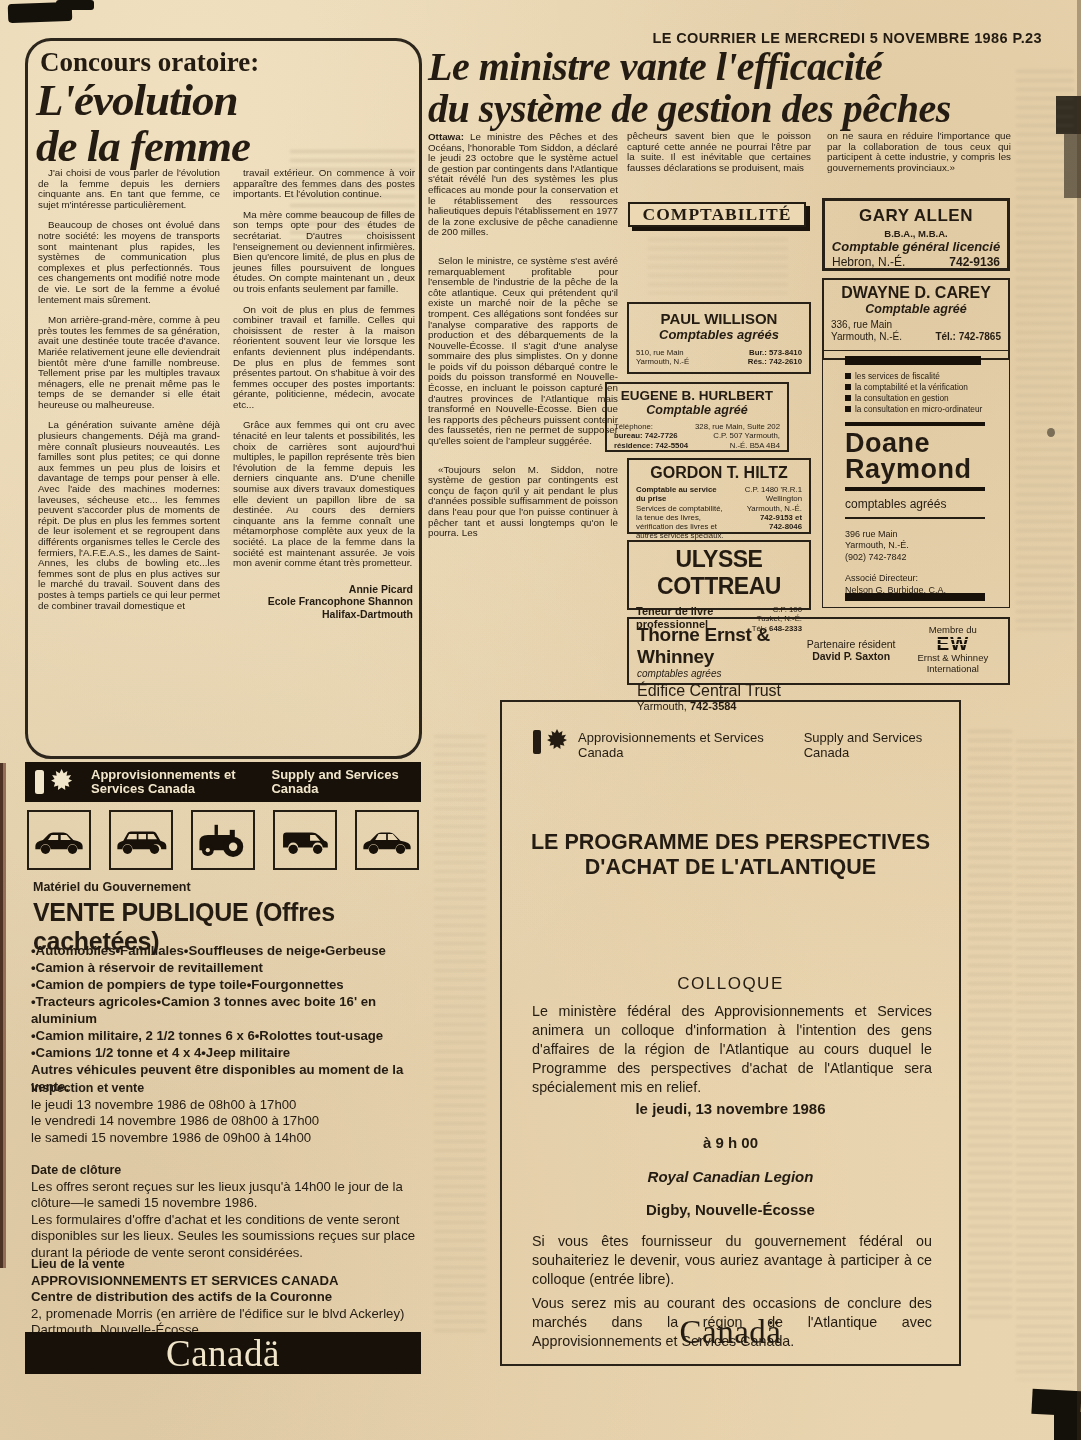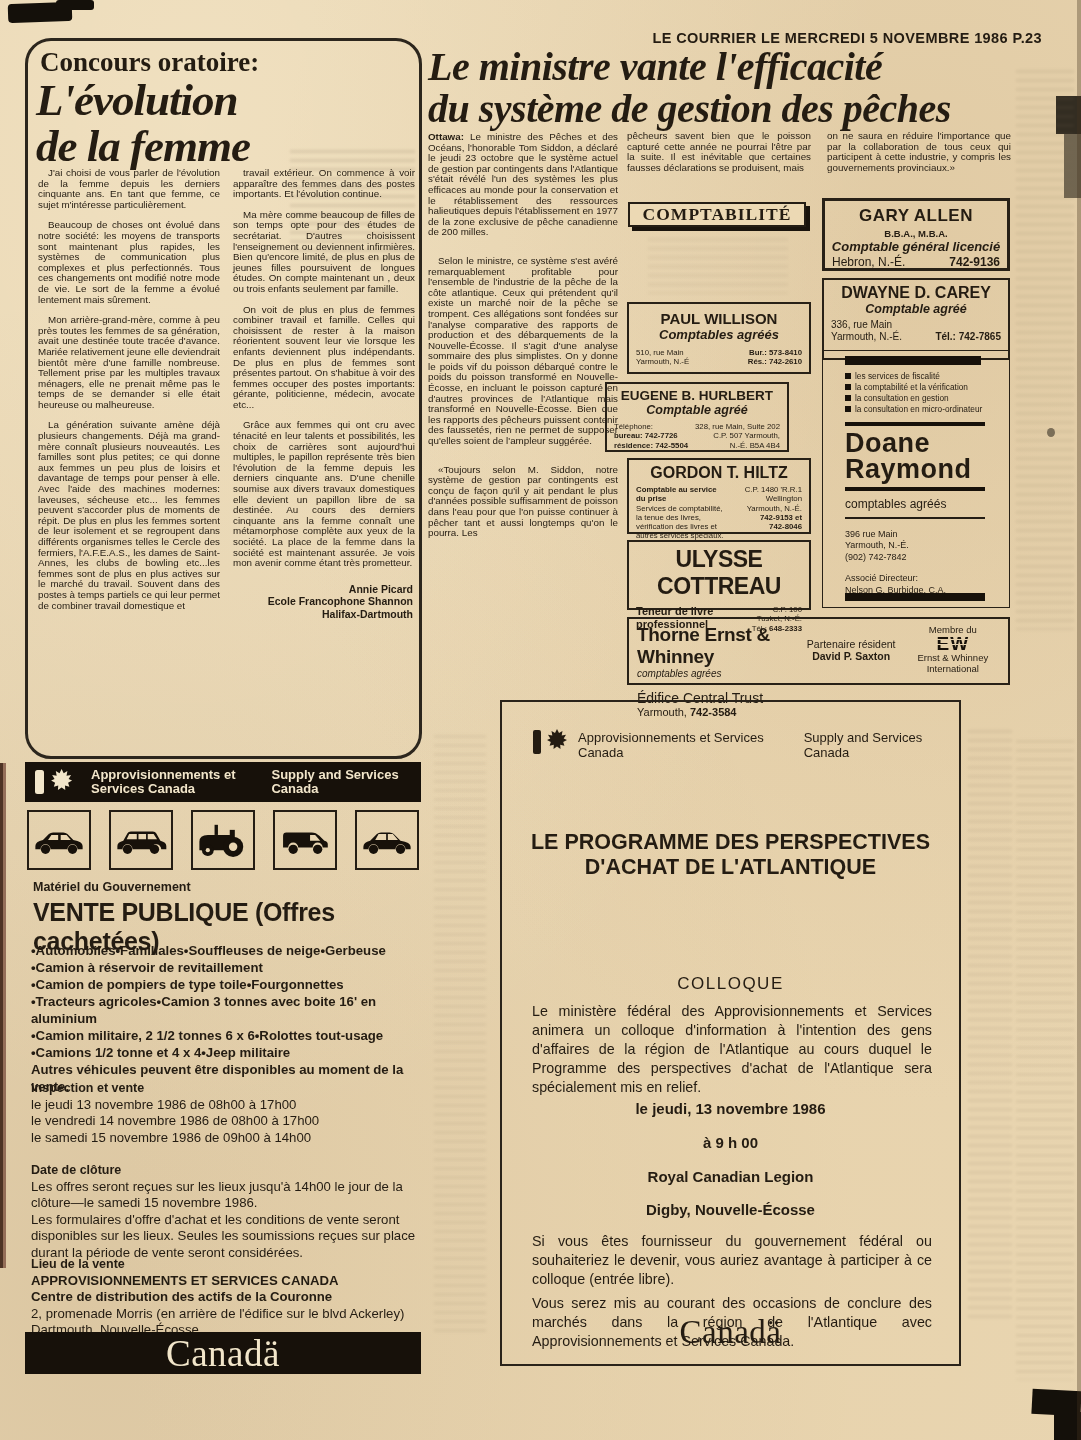--- a/index.html
+++ b/index.html
@@ -283,21 +283,21 @@
     <div class="ad-row" style="margin-top:5px;">
       <span class="b" style="font-size:11px;line-height:13px;"><span>Teneur de livre</span><br><span>professionnel</span></span>
       <span class="r tiny"><span>C.P. 100</span><br><span>Tusket, N.-É.</span><br>Tél.: <span class="b">648-2333</span></span>
     </div>
   </div>
 
   <div class="ad-box" id="ad-thorne">
     <div class="t-left">
       <div class="b" style="font-size:19px;letter-spacing:-.3px;">Thorne Ernst &amp; Whinney</div>
       <div style="font-style:italic;font-size:10px;">comptables agrées</div>
-      <div style="font-size:14px;margin-top:11px;">Édifice Central Trust</div>
+      <div style="font-size:16px;margin-top:3px;">Édifice Central Trust</div>
       <div style="font-size:11px;"><span>Yarmouth,</span> <span class="b">742-3584</span></div>
     </div>
     <div class="t-mid">
       <div>Partenaire résident</div>
       <div class="b">David P. Saxton</div>
     </div>
     <div class="t-right">
       <div>Membre du</div>
       <div class="ew-logo">EW</div>
       <div>Ernst &amp; Whinney</div>
@@ -416,21 +416,21 @@
     </div>
 
     <div class="col-title">
       <div>LE PROGRAMME DES PERSPECTIVES</div>
       <div>D'ACHAT DE L'ATLANTIQUE</div>
     </div>
     <div class="col-colloque">COLLOQUE</div>
     <div class="col-p" style="top:300px;">Le ministère fédéral des Approvisionnements et Services animera un colloque d'information à l'intention des gens d'affaires de la région de l'Atlantique au cours duquel le Programme des perspectives d'achat de l'Atlantique sera spécialement mis en relief.</div>
     <div class="col-bold" style="top:398px;">le jeudi, 13 novembre 1986</div>
     <div class="col-bold" style="top:432px;">à 9 h 00</div>
-    <div class="col-bold" style="top:466px;">Royal Canadian Legion</div>
+    <div class="col-bold" style="top:466px;font-style:italic;">Royal Canadian Legion</div>
     <div class="col-bold" style="top:499px;">Digby, Nouvelle-Écosse</div>
     <div class="col-p" style="top:530px;">Si vous êtes fournisseur du gouvernement fédéral ou souhaiteriez le devenir, vous auriez avantage à participer à ce colloque (entrée libre).</div>
     <div class="col-p" style="top:592px;">Vous serez mis au courant des occasions de conclure des marchés dans la région de l'Atlantique avec Approvisionnements et Services Canada.</div>
     <div class="col-wordmark">
       <span class="wordmark">Canadä</span>
     </div>
   </div>
 
 </div>
 

